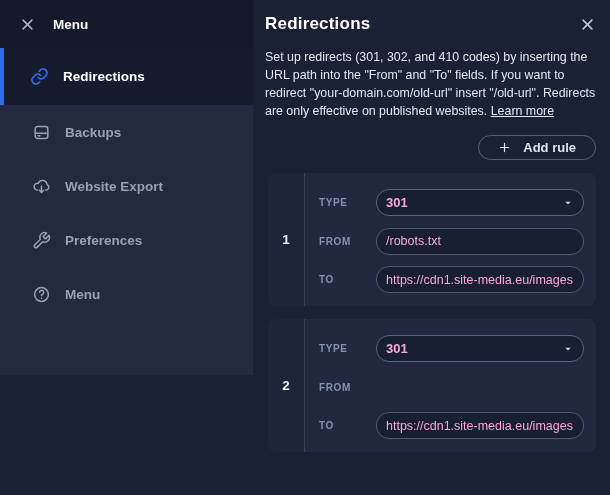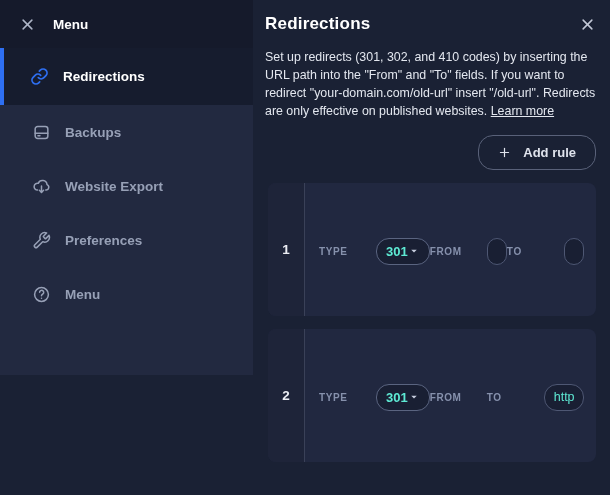--- a/index.html
+++ b/index.html
@@ -25,30 +25,30 @@
   .nav-item.active .nav-icon{color:var(--accent-blue)}
   svg{display:block}
 
   
   .panel{flex:1;height:495px;background:var(--panel-bg);padding:14px 14px 0 12px;position:relative}
   .panel-title{color:#ffffff;font-size:17px;font-weight:700;letter-spacing:.2px}
   .panel-close{position:absolute;top:15px;right:14px;width:18px;height:18px;display:flex;align-items:center;justify-content:center;color:#c2c8d6;cursor:pointer}
   .panel-desc{margin-top:14px;color:var(--desc);font-size:12.4px;line-height:18px;max-width:338px}
   .learn-more{color:var(--desc);text-decoration:underline;cursor:pointer}
   .add-rule-row{display:flex;justify-content:flex-end;margin-top:15px}
-  .add-rule-btn{display:flex;align-items:center;gap:12px;height:35px;padding:0 19px;border:1px solid #596179;border-radius:15px;background:transparent;color:#dfe3ec;font-size:13px;font-weight:600;cursor:pointer;font-family:inherit}
+  .add-rule-btn{display:flex;align-items:center;gap:12px;height:25px;padding:0 19px;border:1px solid #596179;border-radius:15px;background:transparent;color:#dfe3ec;font-size:13px;font-weight:600;cursor:pointer;font-family:inherit}
   .add-rule-btn .plus-icon{display:flex;color:#dfe3ec}
 
   
   .rule-card{margin:13px 0 0 3px;height:133px;border-radius:8px;background:var(--card-bg);display:flex;overflow:hidden}
   .rule-num{width:37px;min-width:37px;background:var(--numcol-bg);border-right:1px solid var(--divider);display:flex;align-items:center;justify-content:center;color:#ebedf3;font-size:13.5px;font-weight:600}
-  .rule-fields{flex:1;padding:16px 12px 13px 14px;display:flex;justify-content:flex-end}
+  .rule-fields{flex:1;padding:16px 12px 13px 14px;display:flex;flex-direction:column;justify-content:space-between}
   .field-row{display:flex;align-items:center}
   .field-label{width:57px;min-width:57px;color:var(--label-gray);font-size:10px;font-weight:700;letter-spacing:.6px}
-  .field-box{flex:1;height:27px;border-radius:13px;border:1px solid var(--input-border);background:var(--input-bg);color:#5eead4;font-size:12.5px;padding:0 9px;display:flex;align-items:center}
+  .field-box{flex:1;height:27px;border-radius:13px;border:1px solid var(--input-border);background:var(--input-bg);color:#f9a8d4;font-size:12.5px;padding:0 9px;display:flex;align-items:center}
   .select-box{border-color:var(--select-border);justify-content:space-between;cursor:pointer;font-weight:600;font-size:13px}
   .select-caret{color:#c7cdde;display:flex}
   input.field-box{width:100%;font-family:inherit;outline:none}
 </style>
 </head>
 <body>
 
 <aside class="sidebar">
   <div class="sidebar-header">
     <span class="close-btn">

